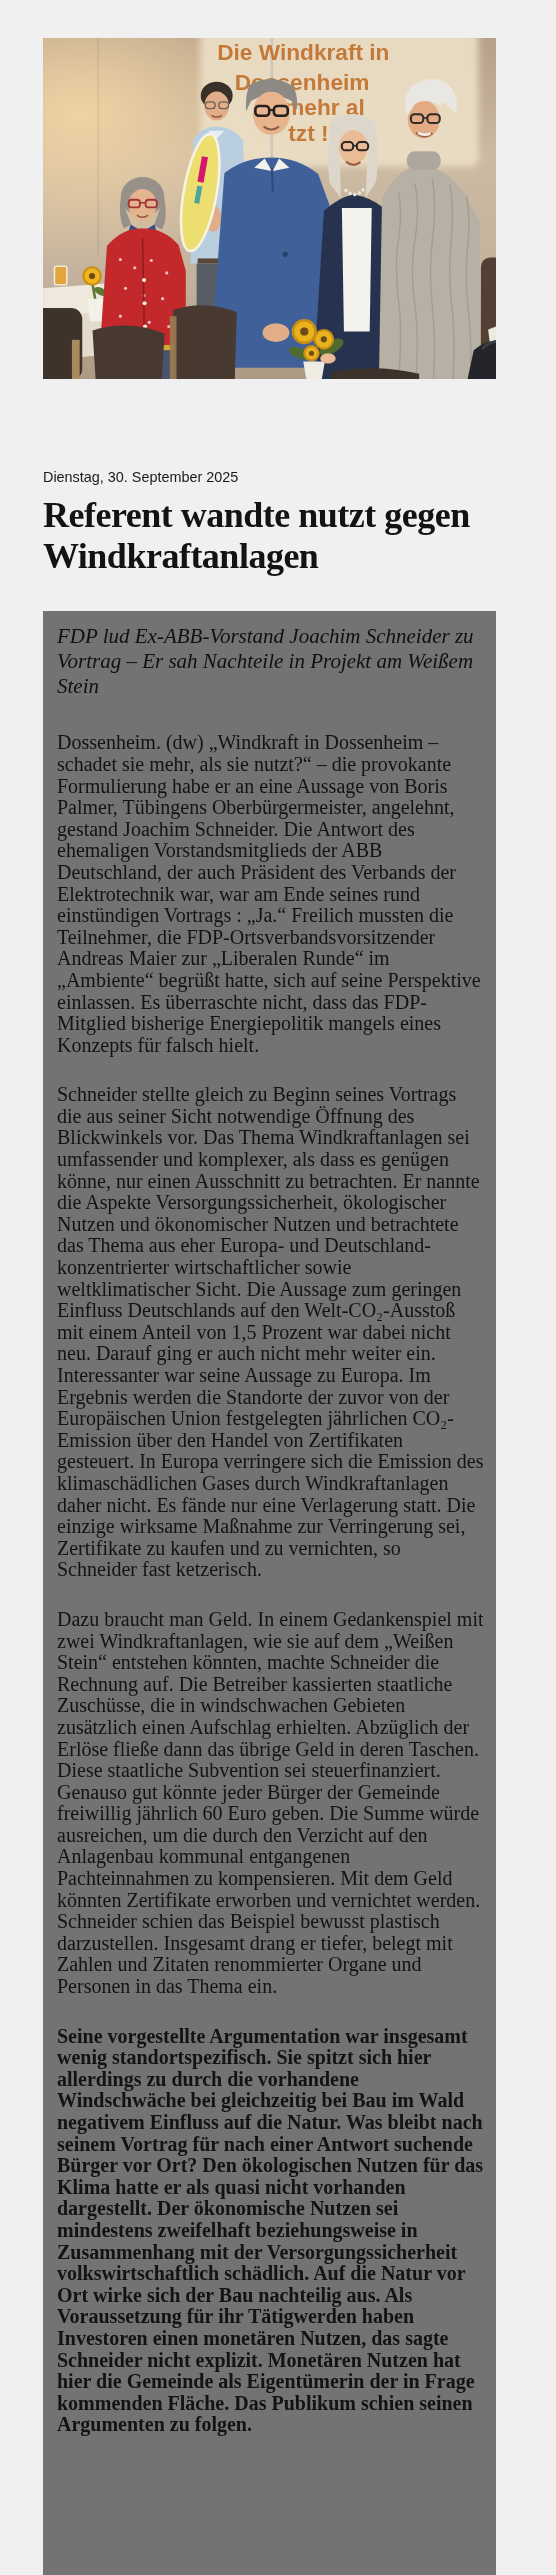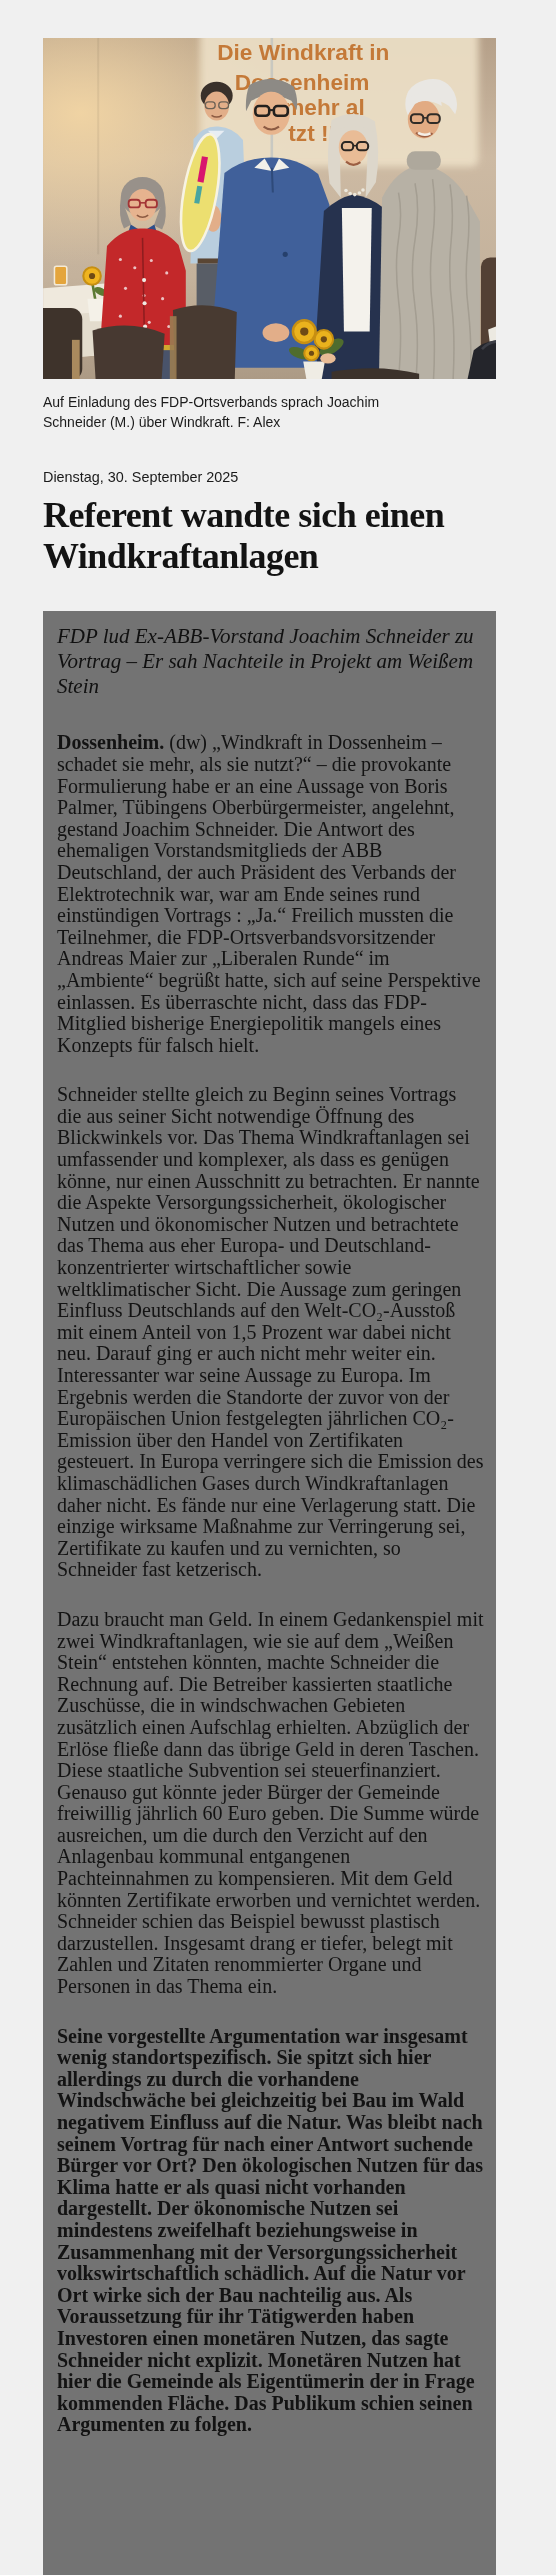--- a/index.html
+++ b/index.html
@@ -70,21 +70,21 @@
     margin: 0 0 33px 0;
   }
   .article-body p {
     font-family: "Liberation Serif", serif;
     font-size: 20px;
     line-height: 21.6px;
     color: #131313;
     margin: 0 0 28px 0;
   }
   .article-body p:last-child { margin-bottom: 0; font-weight: bold; }
-  .article-body strong { font-weight: 700; }
+  .article-body strong { font-weight: 400; }
   .scrollbar-thumb {
     position: absolute;
     left: 507px; top: 2235px;
     width: 6.2px; height: 327px;
     background: #dfdfdf;
   }
 </style>
 </head>
 <body>
 
@@ -263,25 +263,24 @@
         <rect x="-20" y="524" width="96" height="140" rx="22" fill="#3e332b"></rect>
         <rect x="56" y="586" width="15" height="76" fill="#a98a5e"></rect>
         <path d="M96,568 q70,-22 140,6 l-6,90 h-128 z" fill="#473931"></path>
         <path d="M252,528 q62,-20 124,4 l-4,132 h-116 z" fill="#483a31"></path>
         <rect x="246" y="540" width="13" height="122" fill="#9a7c52" opacity="0.9"></rect>
         <path d="M560,648 q90,-16 170,4 l0,12 h-170 z" fill="#3c322b"></path>
       </g>
     </svg>
   </div>
 
-  <figcaption class="caption">Auf Einladung des FDP-Ortsverbands sprach Joachim Schneider (M.) über Windkraft. F: Alex</figcaption>
 
   <div class="date">Dienstag, 30. September 2025</div>
 
-  <h1 class="headline">Referent wandte sich einen Windkraftanlagen</h1>
+  <h1 class="headline">Referent wandte nutzt gegen Windkraftanlagen</h1>
 
   <div class="article-card">
     <p class="article-lead">FDP lud Ex-ABB-Vorstand Joachim Schneider zu Vortrag – Er sah Nachteile in Projekt am Weißem Stein</p>
     <div class="article-body">
         <p><strong>Dossenheim.</strong> (dw) „Windkraft in Dossenheim – schadet sie mehr, als sie nutzt?“ – die provokante Formulierung habe er an eine Aussage von Boris Palmer, Tübingens Oberbürgermeister, angelehnt, gestand Joachim Schneider. Die Antwort des ehemaligen Vorstandsmitglieds der ABB Deutschland, der auch Präsident des Verbands der Elektrotechnik war, war am Ende seines rund einstündigen Vortrags : „Ja.“ Freilich mussten die Teilnehmer, die FDP-Ortsverbandsvorsitzender Andreas Maier zur „Liberalen Runde“ im „Ambiente“ begrüßt hatte, sich auf seine Perspektive einlassen. Es überraschte nicht, dass das FDP-Mitglied bisherige Energiepolitik mangels eines Konzepts für falsch hielt.</p>
         <p>Schneider stellte gleich zu Beginn seines Vortrags die aus seiner Sicht notwendige Öffnung des Blickwinkels vor. Das Thema Windkraftanlagen sei umfassender und komplexer, als dass es genügen könne, nur einen Ausschnitt zu betrachten. Er nannte die Aspekte Versorgungssicherheit, ökologischer Nutzen und ökonomischer Nutzen und betrachtete das Thema aus eher Europa- und Deutschland-konzentrierter wirtschaftlicher sowie weltklimatischer Sicht. Die Aussage zum geringen Einfluss Deutschlands auf den Welt-CO₂-Ausstoß mit einem Anteil von 1,5 Prozent war dabei nicht neu. Darauf ging er auch nicht mehr weiter ein. Interessanter war seine Aussage zu Europa. Im Ergebnis werden die Standorte der zuvor von der Europäischen Union festgelegten jährlichen CO₂-Emission über den Handel von Zertifikaten gesteuert. In Europa verringere sich die Emission des klimaschädlichen Gases durch Windkraftanlagen daher nicht. Es fände nur eine Verlagerung statt. Die einzige wirksame Maßnahme zur Verringerung sei, Zertifikate zu kaufen und zu vernichten, so Schneider fast ketzerisch.</p>
         <p>Dazu braucht man Geld. In einem Gedankenspiel mit zwei Windkraftanlagen, wie sie auf dem „Weißen Stein“ entstehen könnten, machte Schneider die Rechnung auf. Die Betreiber kassierten staatliche Zuschüsse, die in windschwachen Gebieten zusätzlich einen Aufschlag erhielten. Abzüglich der Erlöse fließe dann das übrige Geld in deren Taschen. Diese staatliche Subvention sei steuerfinanziert. Genauso gut könnte jeder Bürger der Gemeinde freiwillig jährlich 60 Euro geben. Die Summe würde ausreichen, um die durch den Verzicht auf den Anlagenbau kommunal entgangenen Pachteinnahmen zu kompensieren. Mit dem Geld könnten Zertifikate erworben und vernichtet werden. Schneider schien das Beispiel bewusst plastisch darzustellen. Insgesamt drang er tiefer, belegt mit Zahlen und Zitaten renommierter Organe und Personen in das Thema ein.</p>
         <p>Seine vorgestellte Argumentation war insgesamt wenig standortspezifisch. Sie spitzt sich hier allerdings zu durch die vorhandene Windschwäche bei gleichzeitig bei Bau im Wald negativem Einfluss auf die Natur. Was bleibt nach seinem Vortrag für nach einer Antwort suchende Bürger vor Ort? Den ökologischen Nutzen für das Klima hatte er als quasi nicht vorhanden dargestellt. Der ökonomische Nutzen sei mindestens zweifelhaft beziehungsweise in Zusammenhang mit der Versorgungssicherheit volkswirtschaftlich schädlich. Auf die Natur vor Ort wirke sich der Bau nachteilig aus. Als Voraussetzung für ihr Tätigwerden haben Investoren einen monetären Nutzen, das sagte Schneider nicht explizit. Monetären Nutzen hat hier die Gemeinde als Eigentümerin der in Frage kommenden Fläche. Das Publikum schien seinen Argumenten zu folgen.</p>
       </div>
   </div>

